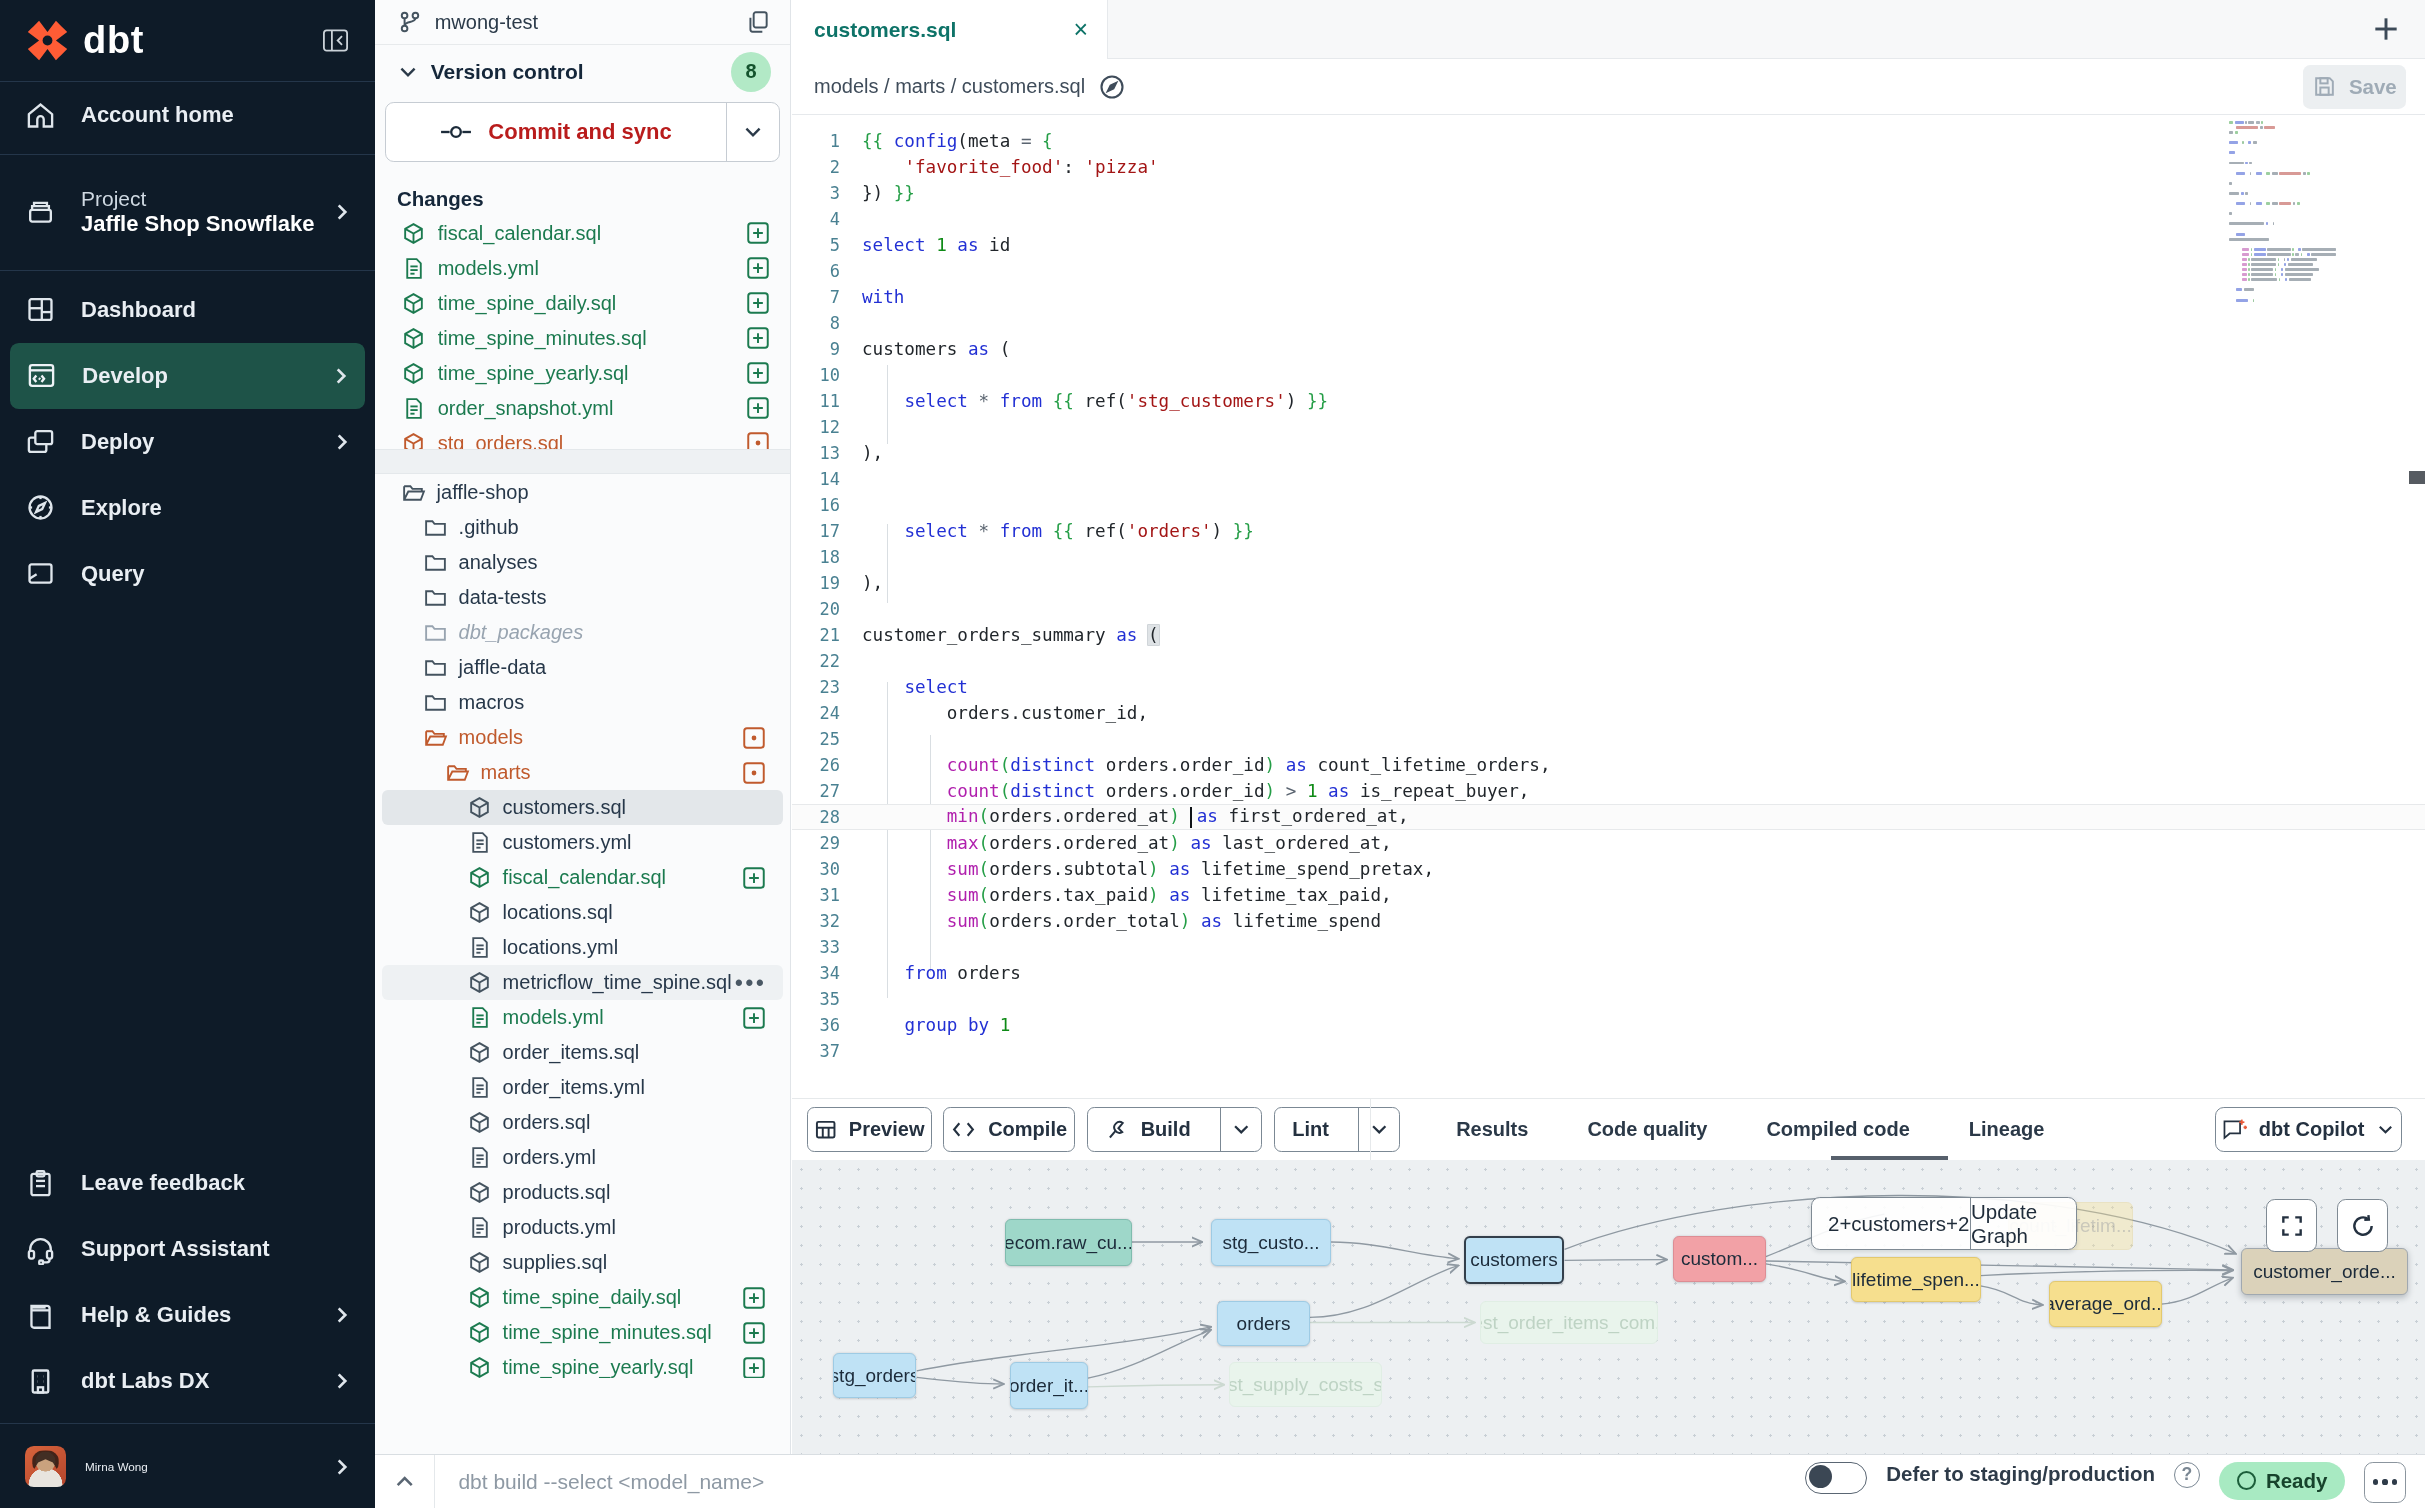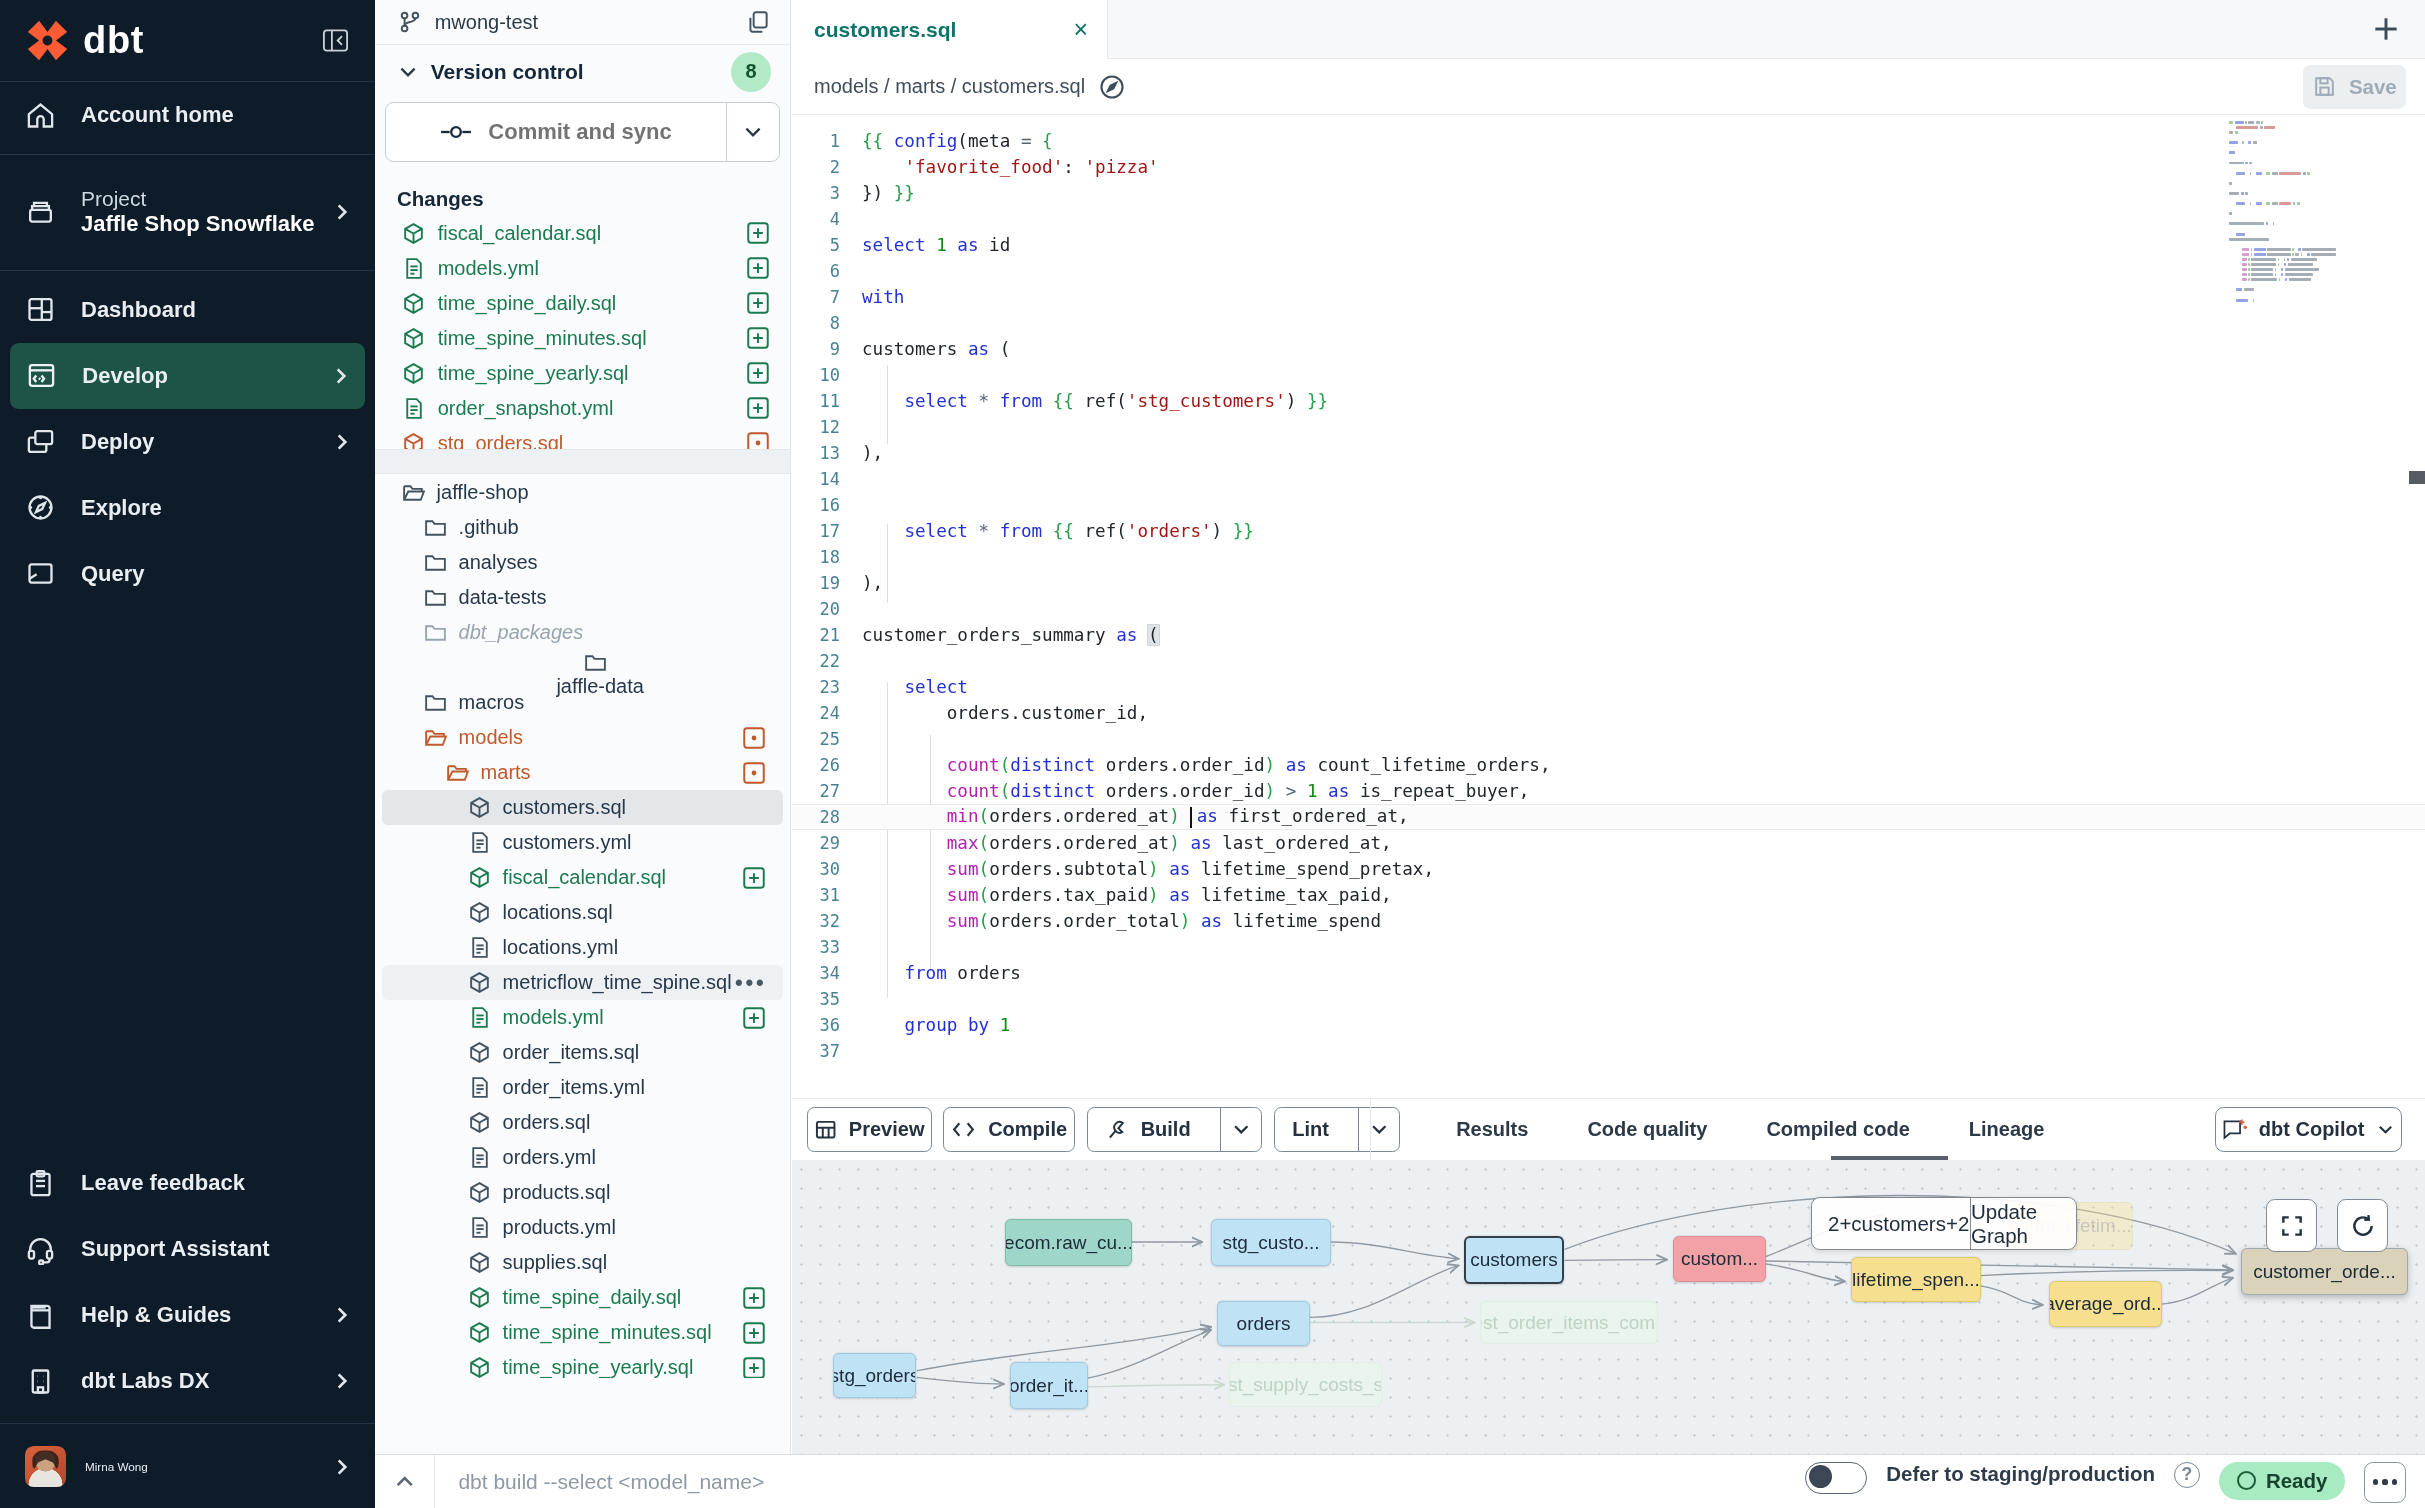--- a/index.html
+++ b/index.html
@@ -34,21 +34,21 @@
 
   
   #panel { position:absolute; left:375px; top:0; width:416px; height:1454px; background:#fafbfc; border-right:1.5px solid #e0e4e8; }
   .panel-toprow { height:45px; display:flex; align-items:center; padding:0 19px 0 22px; border-bottom:0.7px solid #e7eaec; background:#fafbfc; }
   .branch-name { font-size:20px; color:#2b3a49; margin-left:11.7px;text-align:center; }
   .panel-toprow .copy { margin-left:auto; }
   .sec-head { display:flex; align-items:center; padding:0 19px 0 22px; height:53px; }
   .sec-title { font-size:21px; font-weight:700; color:#15273a; margin-left:11.7px; }
   .badge8 { margin-left:auto; width:40px; height:40px; border-radius:50%; background:#b2e9c6; color:#14532d; font-size:20px; font-weight:600; display:flex; align-items:center; justify-content:center; }
   .commit-btn { margin:4.4px 10.3px 0 10.3px; height:60px; background:#fff; border:1.5px solid #c6ccd3; border-radius:8.8px; display:flex; align-items:stretch; cursor:pointer; }
-  .commit-main { flex:1; display:flex; align-items:center; justify-content:center; gap:16px; font-size:22px; font-weight:600; color:#737373; }
+  .commit-main { flex:1; display:flex; align-items:center; justify-content:center; gap:16px; font-size:22px; font-weight:600; color:#b91c1c; }
   .commit-split { width:53px; border-left:1.5px solid #c6ccd3; display:flex; align-items:center; justify-content:center; }
   .changes-label { font-size:20.5px; font-weight:700; color:#15273a; padding:25px 0 4.4px 22px; }
   #changes-list { height:233px; overflow:hidden; }
   .chg-row { height:35px; display:flex; align-items:center; padding:0 19px 0 26px; }
   .chg-row .nm { font-size:20px; margin-left:11.7px; }
   .chg-row.add .nm { color:#1b7a4f; }
   .chg-row.mod .nm { color:#c05a2d; }
   .chg-row .right-ind { margin-left:auto; }
   .sec-band { height:25px; background:#eef1f3; border-top:0.7px solid #e4e8eb; border-bottom:0.7px solid #e4e8eb; }
   #fe-head { height:44px; display:flex; align-items:center; padding:0 19px 0 22px; }
@@ -518,21 +518,21 @@
         <span class="nm">data-tests</span>
       </div>
       <div class="tree-row dim" style="padding-left: 41px;">
         <span>
           <svg class="ic" viewBox="0 0 24 24" width="25" height="25" fill="none" stroke="#98a4b0" stroke-width="1.8">
             <path d="M3 6 h6 l2 2.5 h10 V19 H3 Z"></path>
           </svg>
         </span>
         <span class="nm">dbt_packages</span>
       </div>
-      <div class="tree-row" style="padding-left: 41px; flex-direction: column;">
+      <div class="tree-row" style="padding-left: 41px;">
         <span>
           <svg class="ic" viewBox="0 0 24 24" width="25" height="25" fill="none" stroke="#44535f" stroke-width="1.8">
             <path d="M3 6 h6 l2 2.5 h10 V19 H3 Z"></path>
           </svg>
         </span>
         <span class="nm">jaffle-data</span>
       </div>
       <div class="tree-row" style="padding-left: 41px;">
         <span>
           <svg class="ic" viewBox="0 0 24 24" width="25" height="25" fill="none" stroke="#44535f" stroke-width="1.8">

